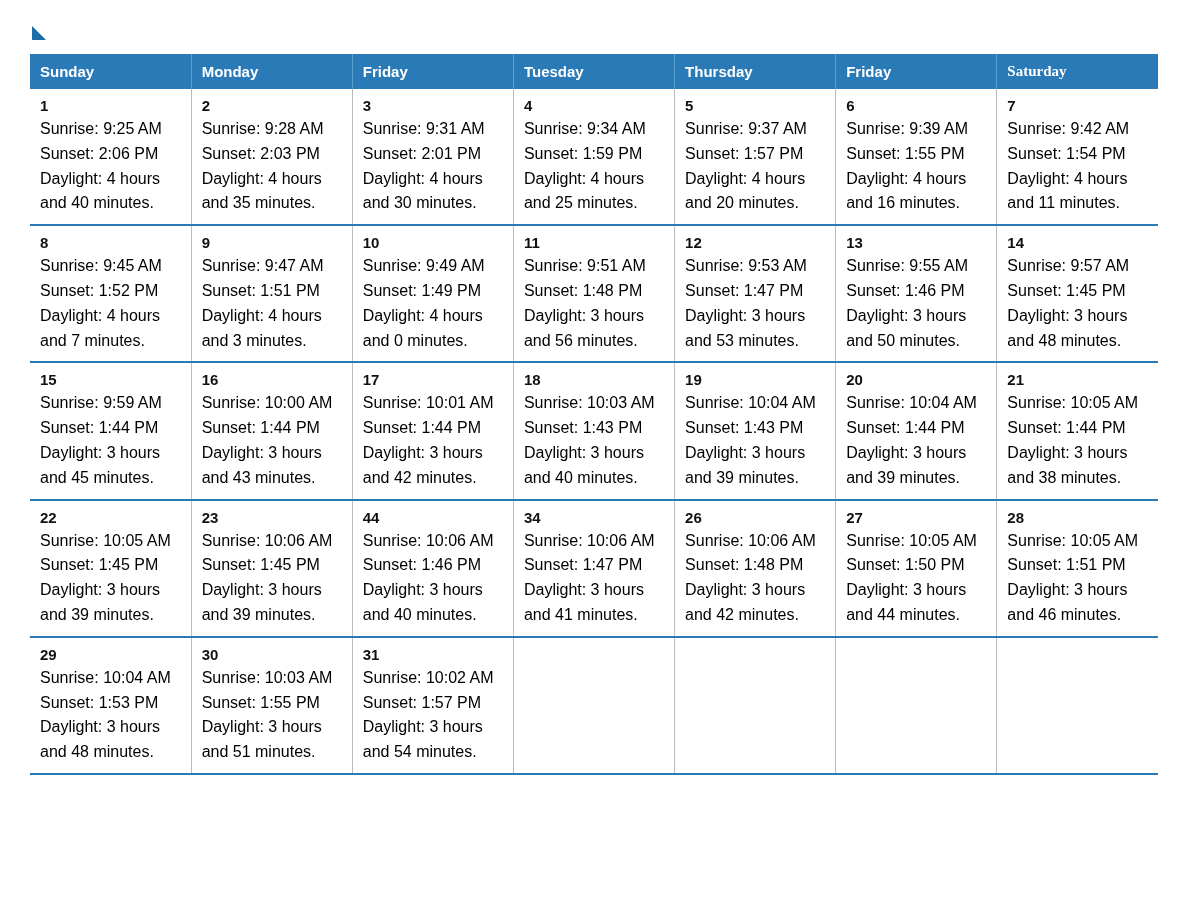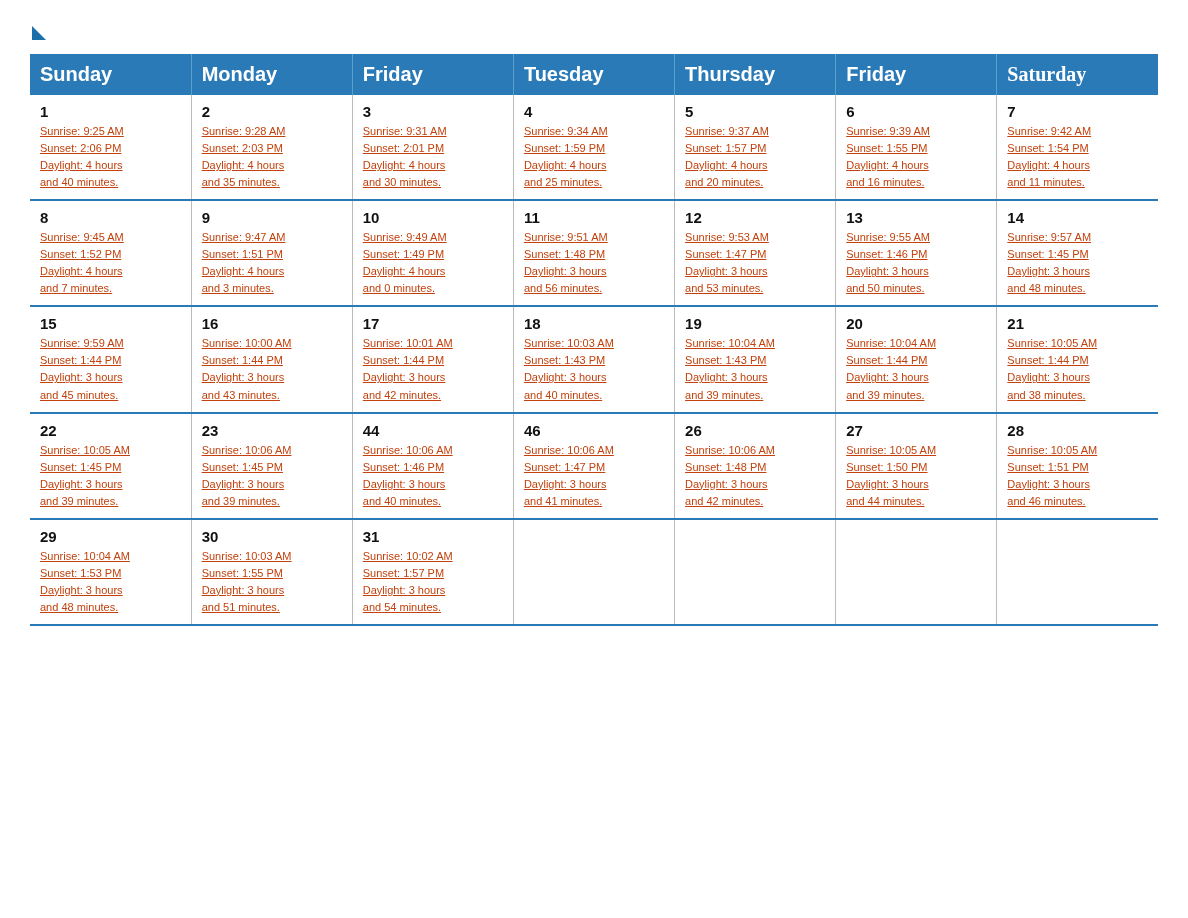--- a/index.html
+++ b/index.html
@@ -61,21 +61,21 @@
       color: #444;
       margin-top: 4px;
     }
     table {
       width: 100%;
       border-collapse: collapse;
     }
     thead tr th {
       background-color: #2a7ab8;
       color: #fff;
-      font-size: 20px;
+      font-size: 15px;
       font-weight: bold;
       padding: 9px 10px;
       text-align: left;
       border-right: 1px solid #5aa0cc;
     }
     thead tr th:last-child { border-right: none; font-family: Liberation Serif, serif; }
     tbody tr td {
       vertical-align: top;
       padding: 8px 10px;
       font-size: 13px;
@@ -87,24 +87,23 @@
     }
     tbody tr td:last-child { border-right: none; }
     .day-num {
       font-size: 15px;
       font-weight: bold;
       color: #111;
       display: block;
       margin-bottom: 3px;
     }
     .day-info {
-      font-size: 11px;
-      color: #c2410c;
+      font-size: 16px;
+      color: #000000;
       line-height: 1.55;
-      text-decoration: underline;
     }
     .empty-cell {
       background: #fff;
     }
   </style>
 </head>
 <body>
 
 <div class="header">
   <div class="logo">
@@ -230,21 +229,21 @@
         </td>
         <td>
           <span class="day-num">23</span>
           <div class="day-info">Sunrise: 10:06 AM<br>Sunset: 1:45 PM<br>Daylight: 3 hours<br>and 39 minutes.</div>
         </td>
         <td>
           <span class="day-num">44</span>
           <div class="day-info">Sunrise: 10:06 AM<br>Sunset: 1:46 PM<br>Daylight: 3 hours<br>and 40 minutes.</div>
         </td>
         <td>
-          <span class="day-num">46</span>
+          <span class="day-num">34</span>
           <div class="day-info">Sunrise: 10:06 AM<br>Sunset: 1:47 PM<br>Daylight: 3 hours<br>and 41 minutes.</div>
         </td>
         <td>
           <span class="day-num">26</span>
           <div class="day-info">Sunrise: 10:06 AM<br>Sunset: 1:48 PM<br>Daylight: 3 hours<br>and 42 minutes.</div>
         </td>
         <td>
           <span class="day-num">27</span>
           <div class="day-info">Sunrise: 10:05 AM<br>Sunset: 1:50 PM<br>Daylight: 3 hours<br>and 44 minutes.</div>
         </td>

